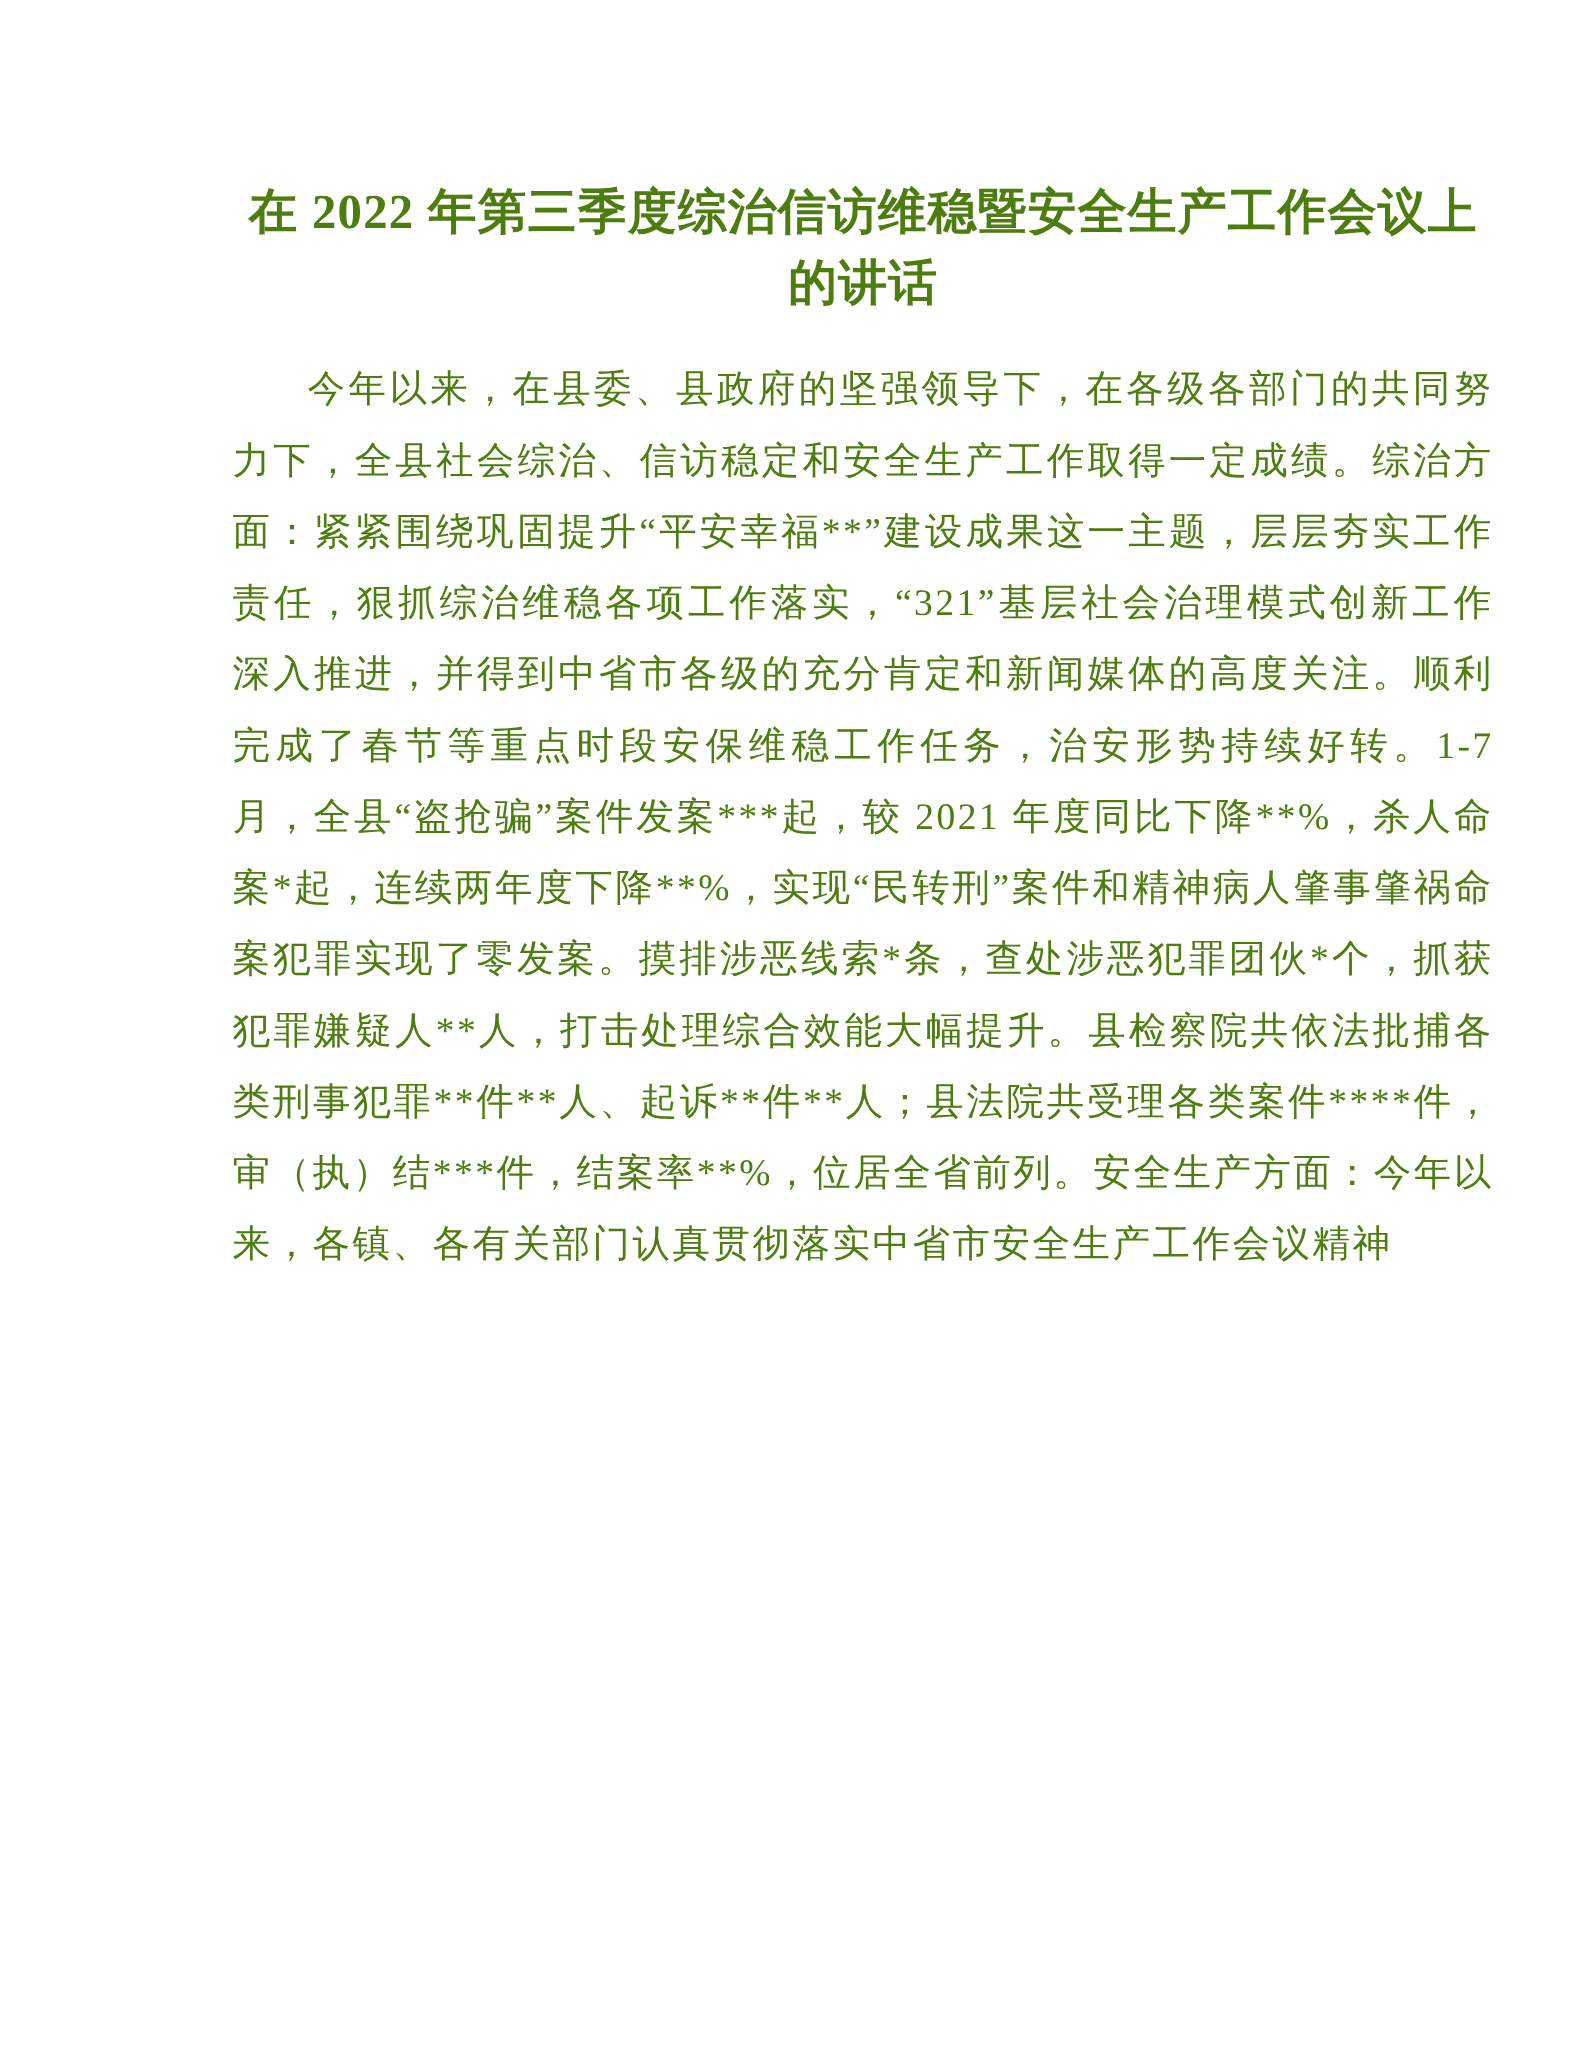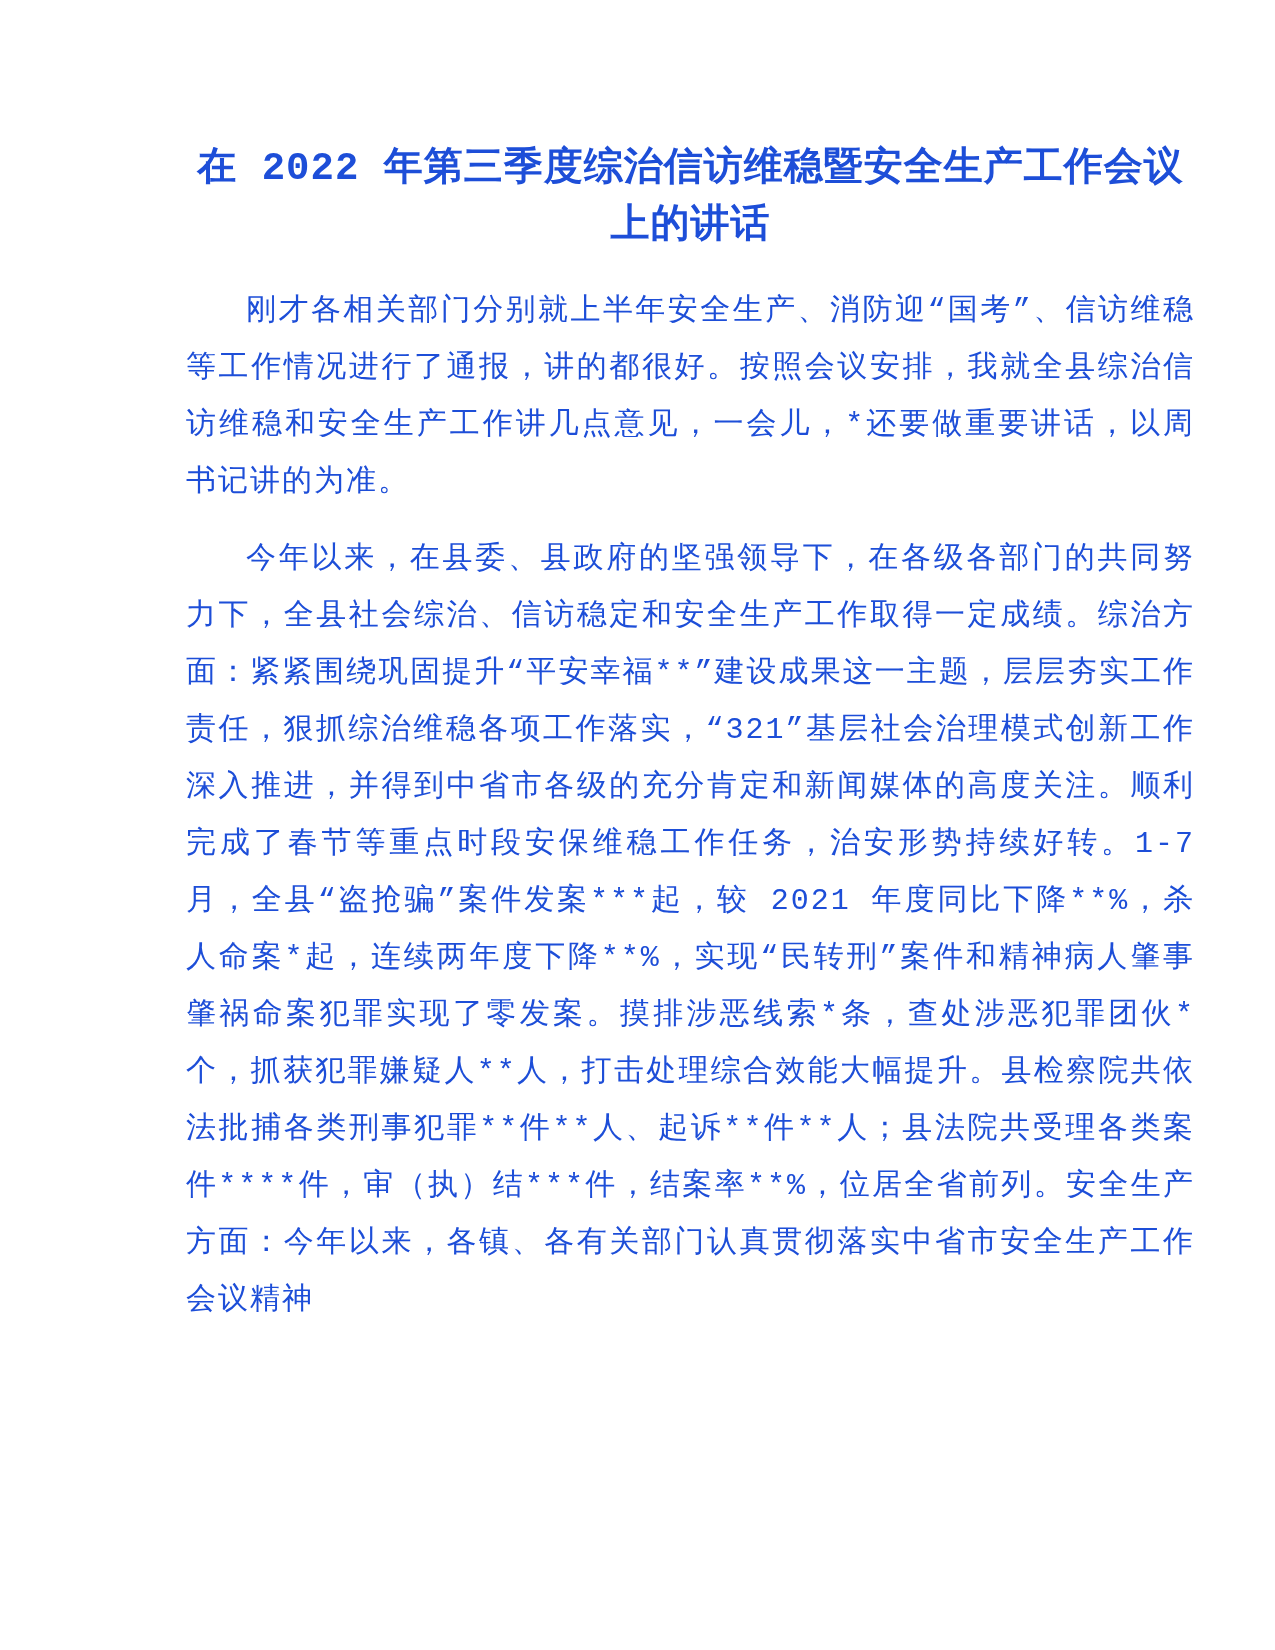--- a/index.html
+++ b/index.html
@@ -6,24 +6,24 @@
     margin: 0;
     padding: 0;
     background: #ffffff;
   }
   .page {
     position: relative;
     width: 1275px;
     height: 1650px;
     box-sizing: border-box;
     background: #ffffff;
-    color: #1d4ed8;
+    color: #4d7c0f;
     padding: 141px 80px 0 186px;
     overflow: hidden;
-    font-family: Liberation Mono, monospace;
+    font-family: Liberation Serif, serif;
   }
   .doc-title {
     font-size: 39px;
     font-weight: 700;
     line-height: 57px;
     letter-spacing: 1px;
     text-align: center;
     margin: 0 0 28px 0;
   }
   .para {
@@ -37,16 +37,15 @@
     word-break: break-all;
   }
 </style>
 </head>
 <body>
 
 <div class="page">
   <h1 class="doc-title">在 2022 年第三季度综治信访维稳暨安全生产工作会议上的讲话</h1>
 
 
-  <p class="para">刚才各相关部门分别就上半年安全生产、消防迎“国考”、信访维稳等工作情况进行了通报，讲的都很好。按照会议安排，我就全县综治信访维稳和安全生产工作讲几点意见，一会儿，*还要做重要讲话，以周书记讲的为准。</p>
 
   <p class="para">今年以来，在县委、县政府的坚强领导下，在各级各部门的共同努力下，全县社会综治、信访稳定和安全生产工作取得一定成绩。综治方面：紧紧围绕巩固提升“平安幸福**”建设成果这一主题，层层夯实工作责任，狠抓综治维稳各项工作落实，“321”基层社会治理模式创新工作深入推进，并得到中省市各级的充分肯定和新闻媒体的高度关注。顺利完成了春节等重点时段安保维稳工作任务，治安形势持续好转。1-7 月，全县“盗抢骗”案件发案***起，较 2021 年度同比下降**%，杀人命案*起，连续两年度下降**%，实现“民转刑”案件和精神病人肇事肇祸命案犯罪实现了零发案。摸排涉恶线索*条，查处涉恶犯罪团伙*个，抓获犯罪嫌疑人**人，打击处理综合效能大幅提升。县检察院共依法批捕各类刑事犯罪**件**人、起诉**件**人；县法院共受理各类案件****件，审（执）结***件，结案率**%，位居全省前列。安全生产方面：今年以来，各镇、各有关部门认真贯彻落实中省市安全生产工作会议精神</p>
 </div>
 
 </body></html>

